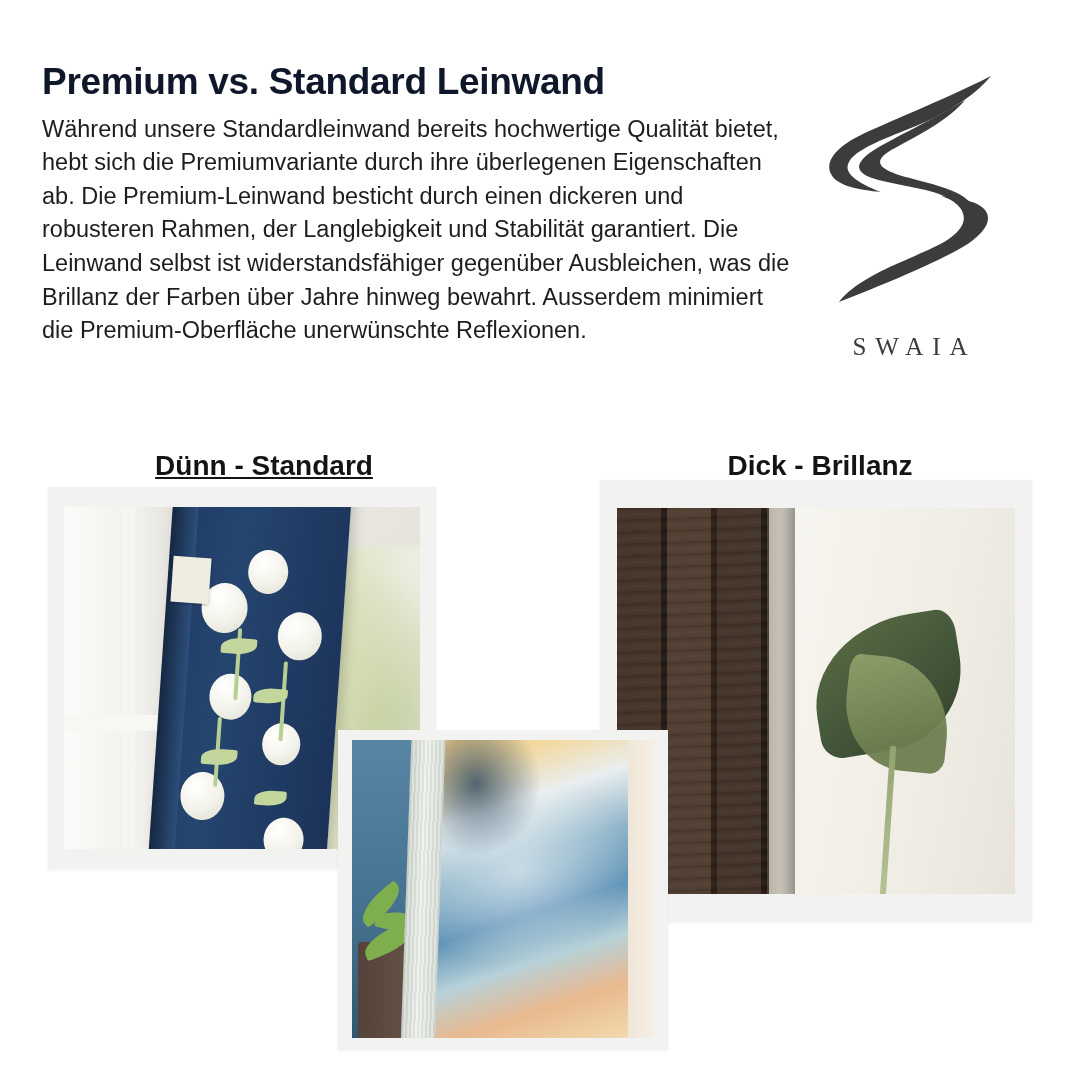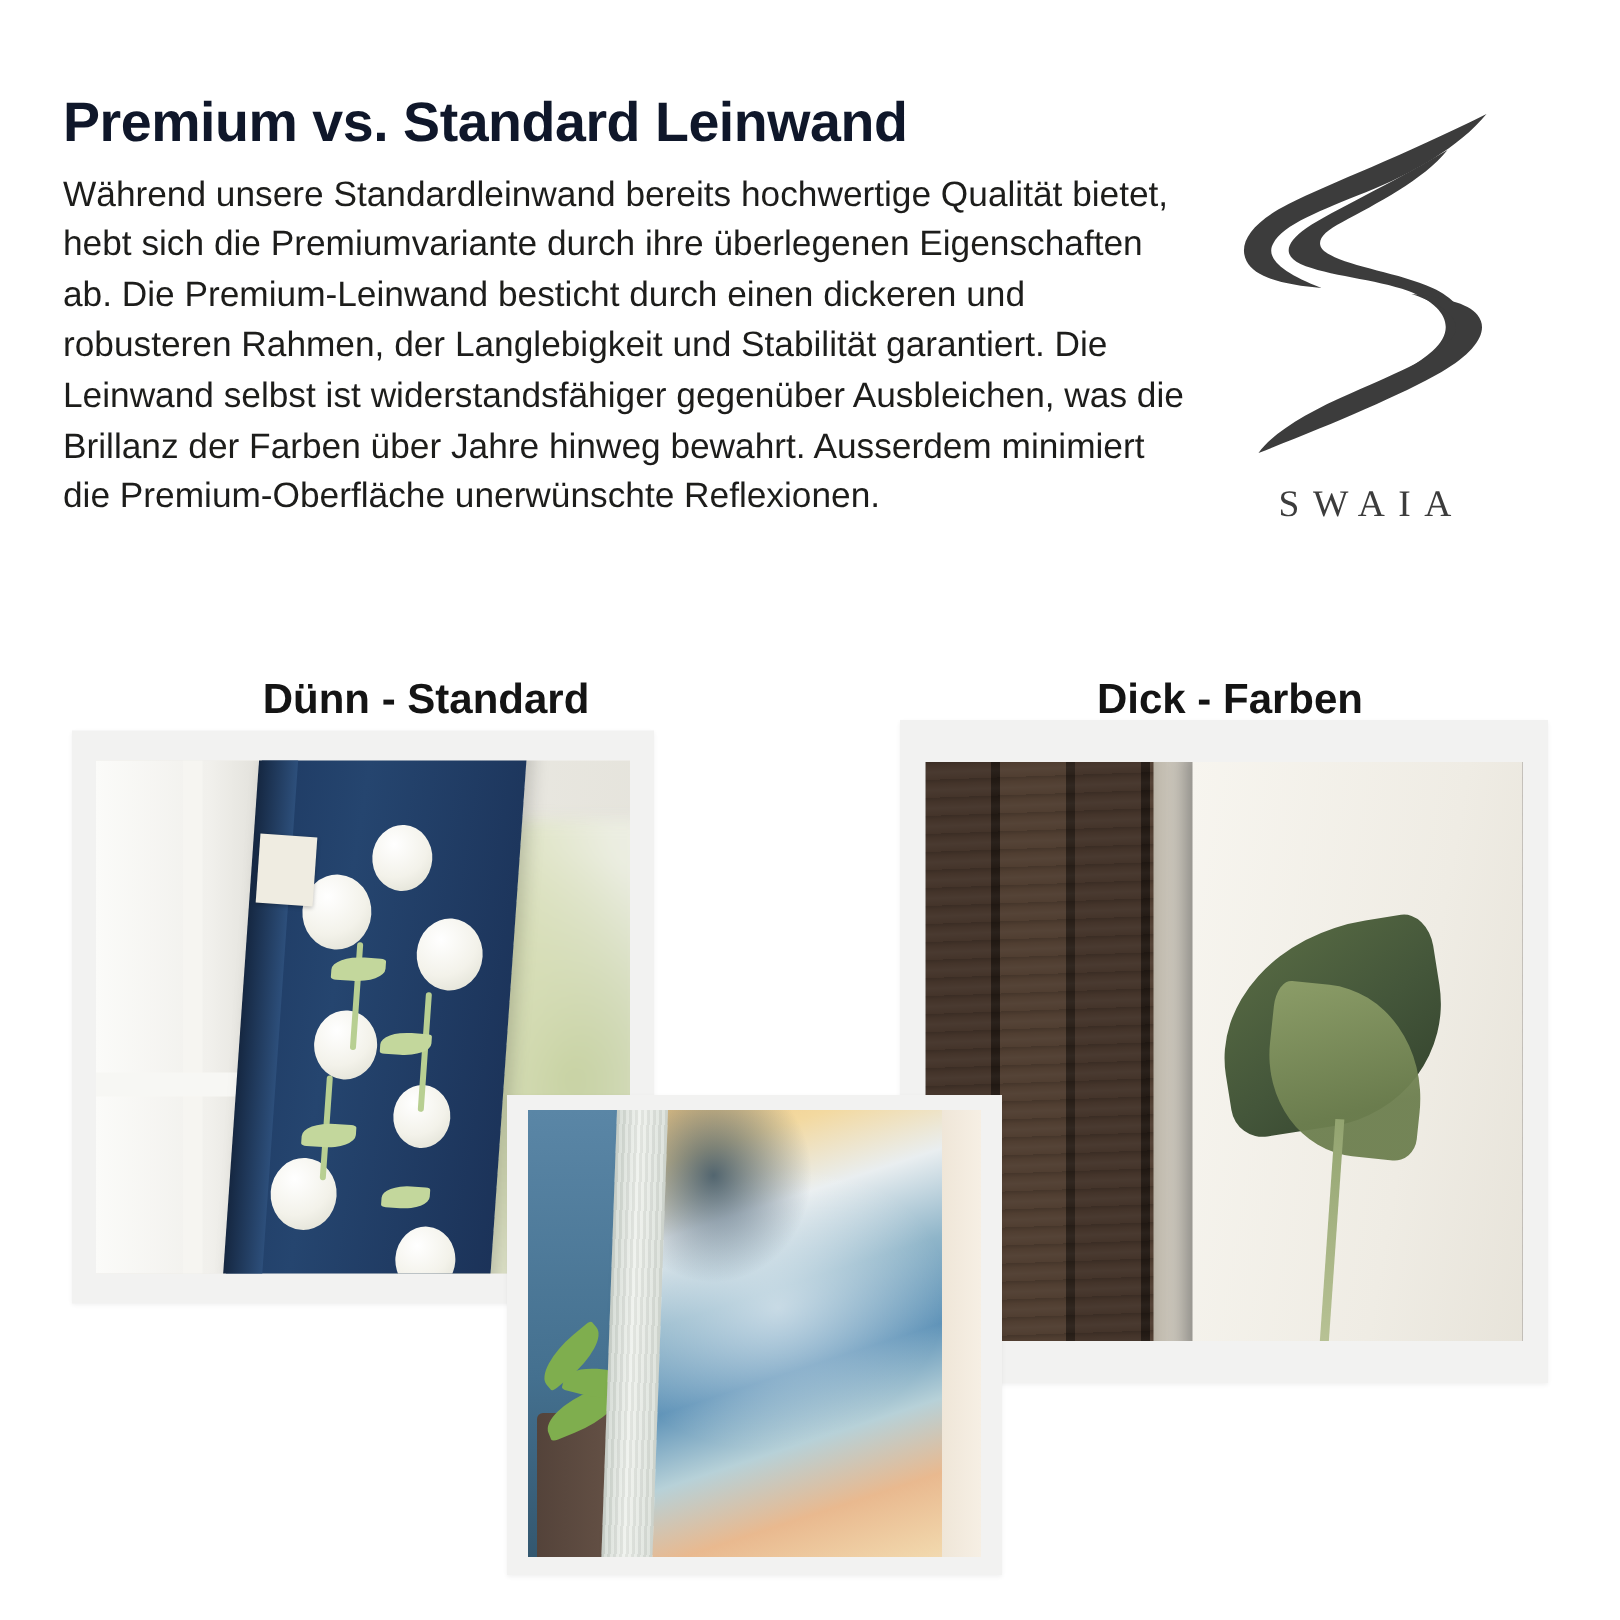--- a/index.html
+++ b/index.html
@@ -49,40 +49,41 @@
     display: flex;
     flex-direction: column;
     align-items: center;
     justify-content: flex-start;
   }
   .logo-mark {
     width: 190px;
     height: 245px;
   }
   .logo-text {
-    margin-top: 8px;
+    margin-top: 18px;
     font-size: 25px;
     letter-spacing: 9px;
     color: #3c3c3c;
     font-family: "Liberation Serif", serif;
     padding-left: 9px;
   }
 
   
   .caption {
     position: absolute;
     font-size: 28px;
     font-weight: bold;
     color: #141414;
     text-align: center;
   }
   .caption-left {
-    left: 64px;
+    left: 44px;
     top: 450px;
     width: 440px;
+    text-decoration: underline;
   }
   .caption-right {
     left: 600px;
     top: 450px;
     width: 440px;
   }
 
   
   .card {
     position: absolute;
@@ -300,21 +301,21 @@
 <div class="logo-wrap">
   <svg class="logo-mark" viewBox="0 0 190 245" aria-hidden="true">
     <path d="M176 6 C120 34 72 52 44 66 C20 78 10 92 16 104 C22 116 44 120 66 122 C40 112 28 102 34 92 C40 80 66 70 96 58 C126 46 158 28 176 6 Z" fill="#3c3c3c"></path>
     <path d="M150 30 C110 54 74 70 56 82 C42 92 40 100 52 106 C70 114 102 116 124 124 C150 134 156 150 140 164 C122 180 84 196 46 214 C84 200 126 184 146 170 C168 154 166 134 140 122 C118 112 86 108 72 100 C60 94 64 86 80 78 C102 66 134 50 150 30 Z" fill="#3c3c3c"></path>
     <path d="M24 232 C70 214 118 194 146 178 C170 164 178 150 170 140 C164 132 146 128 126 126 C150 134 160 144 154 154 C146 166 118 178 86 192 C58 204 34 218 24 232 Z" fill="#3c3c3c"></path>
   </svg>
   <div class="logo-text">SWAIA</div>
 </div>
 
 <div class="caption caption-left">Dünn - Standard</div>
-<div class="caption caption-right">Dick - Farben</div>
+<div class="caption caption-right">Dick - Brillanz</div>
 
 <div class="card card-standard">
   <div class="photo">
     <div class="img-standard" style="position:absolute;inset:0;">
       <div class="wall"></div>
       <div class="window-frame"></div>
       <div class="mullion2"></div>
       <div class="mullion"></div>
       <div class="blur-plant"></div>
       <div class="canvas-body">

